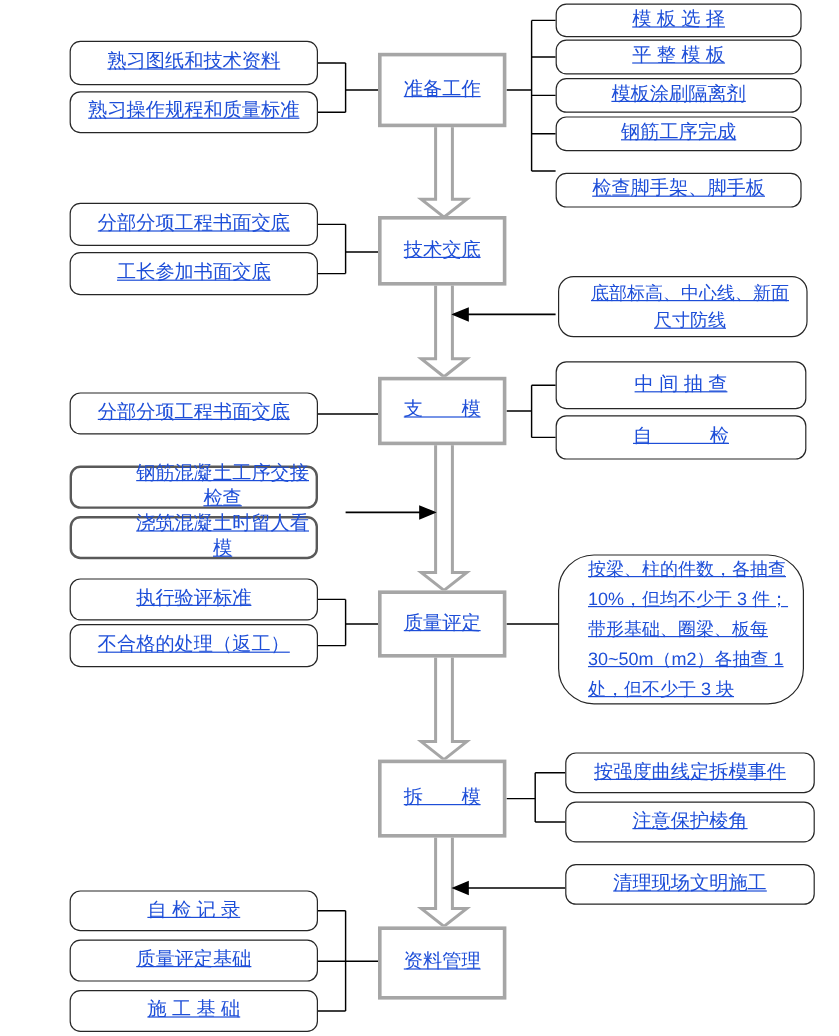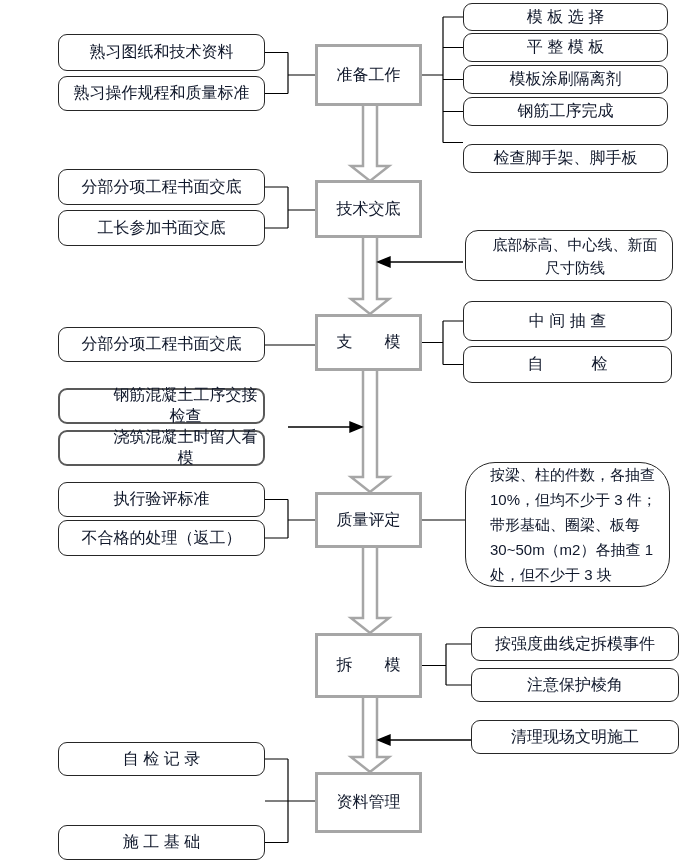--- a/index.html
+++ b/index.html
@@ -11,22 +11,23 @@
   .box{
     position:absolute;box-sizing:border-box;background:#ffffff;
     display:flex;align-items:center;justify-content:center;
     text-align:center;z-index:1;
   }
   .rbox{border:1.5px solid #262626;border-radius:9px;}
   .rbox.thick{border:2px solid #595959;padding-left:48px;}
   .rbox.bigradius{border-radius:13px;padding-left:12px;}
   .cbox{border:3px solid #a6a6a6;border-radius:0;z-index:2;}
   .lbl{
-    font-size:16px;color:#0f172a;line-height:1.3;white-space:pre-wrap;
+    font-size:16px;color:#1d4ed8;line-height:1.3;white-space:pre-wrap;
     padding:0 4px;
+    text-decoration:underline;
   }
   .lbl.small{font-size:15px;line-height:23px;}
   .note-left{justify-content:flex-start;text-align:left;}
   .note-left .lbl{padding:8px 12px;line-height:25px;font-size:15px;}
 </style>
 </head>
 <body>
 
 <div class="stage">
 
@@ -85,20 +86,23 @@
   </div>
   <div class="box rbox" style="left:58px;top:482px;width:207px;height:35px">
     <span class="lbl">执行验评标准</span>
   </div>
   <div class="box rbox" style="left:58px;top:520px;width:207px;height:36px">
     <span class="lbl">不合格的处理（返工）</span>
   </div>
   <div class="box rbox" style="left:58px;top:742px;width:207px;height:34px">
     <span class="lbl">自 检 记 录</span>
   </div>
+  <div class="box rbox" style="left:58px;top:783px;width:207px;height:35px">
+    <span class="lbl">质量评定基础</span>
+  </div>
   <div class="box rbox" style="left:58px;top:825px;width:207px;height:35px">
     <span class="lbl">施 工 基 础</span>
   </div>
 
   <div class="box cbox" style="left:315px;top:44px;width:107px;height:62px">
     <span class="lbl">准备工作</span>
   </div>
   <div class="box cbox" style="left:315px;top:180px;width:107px;height:58px">
     <span class="lbl">技术交底</span>
   </div>

